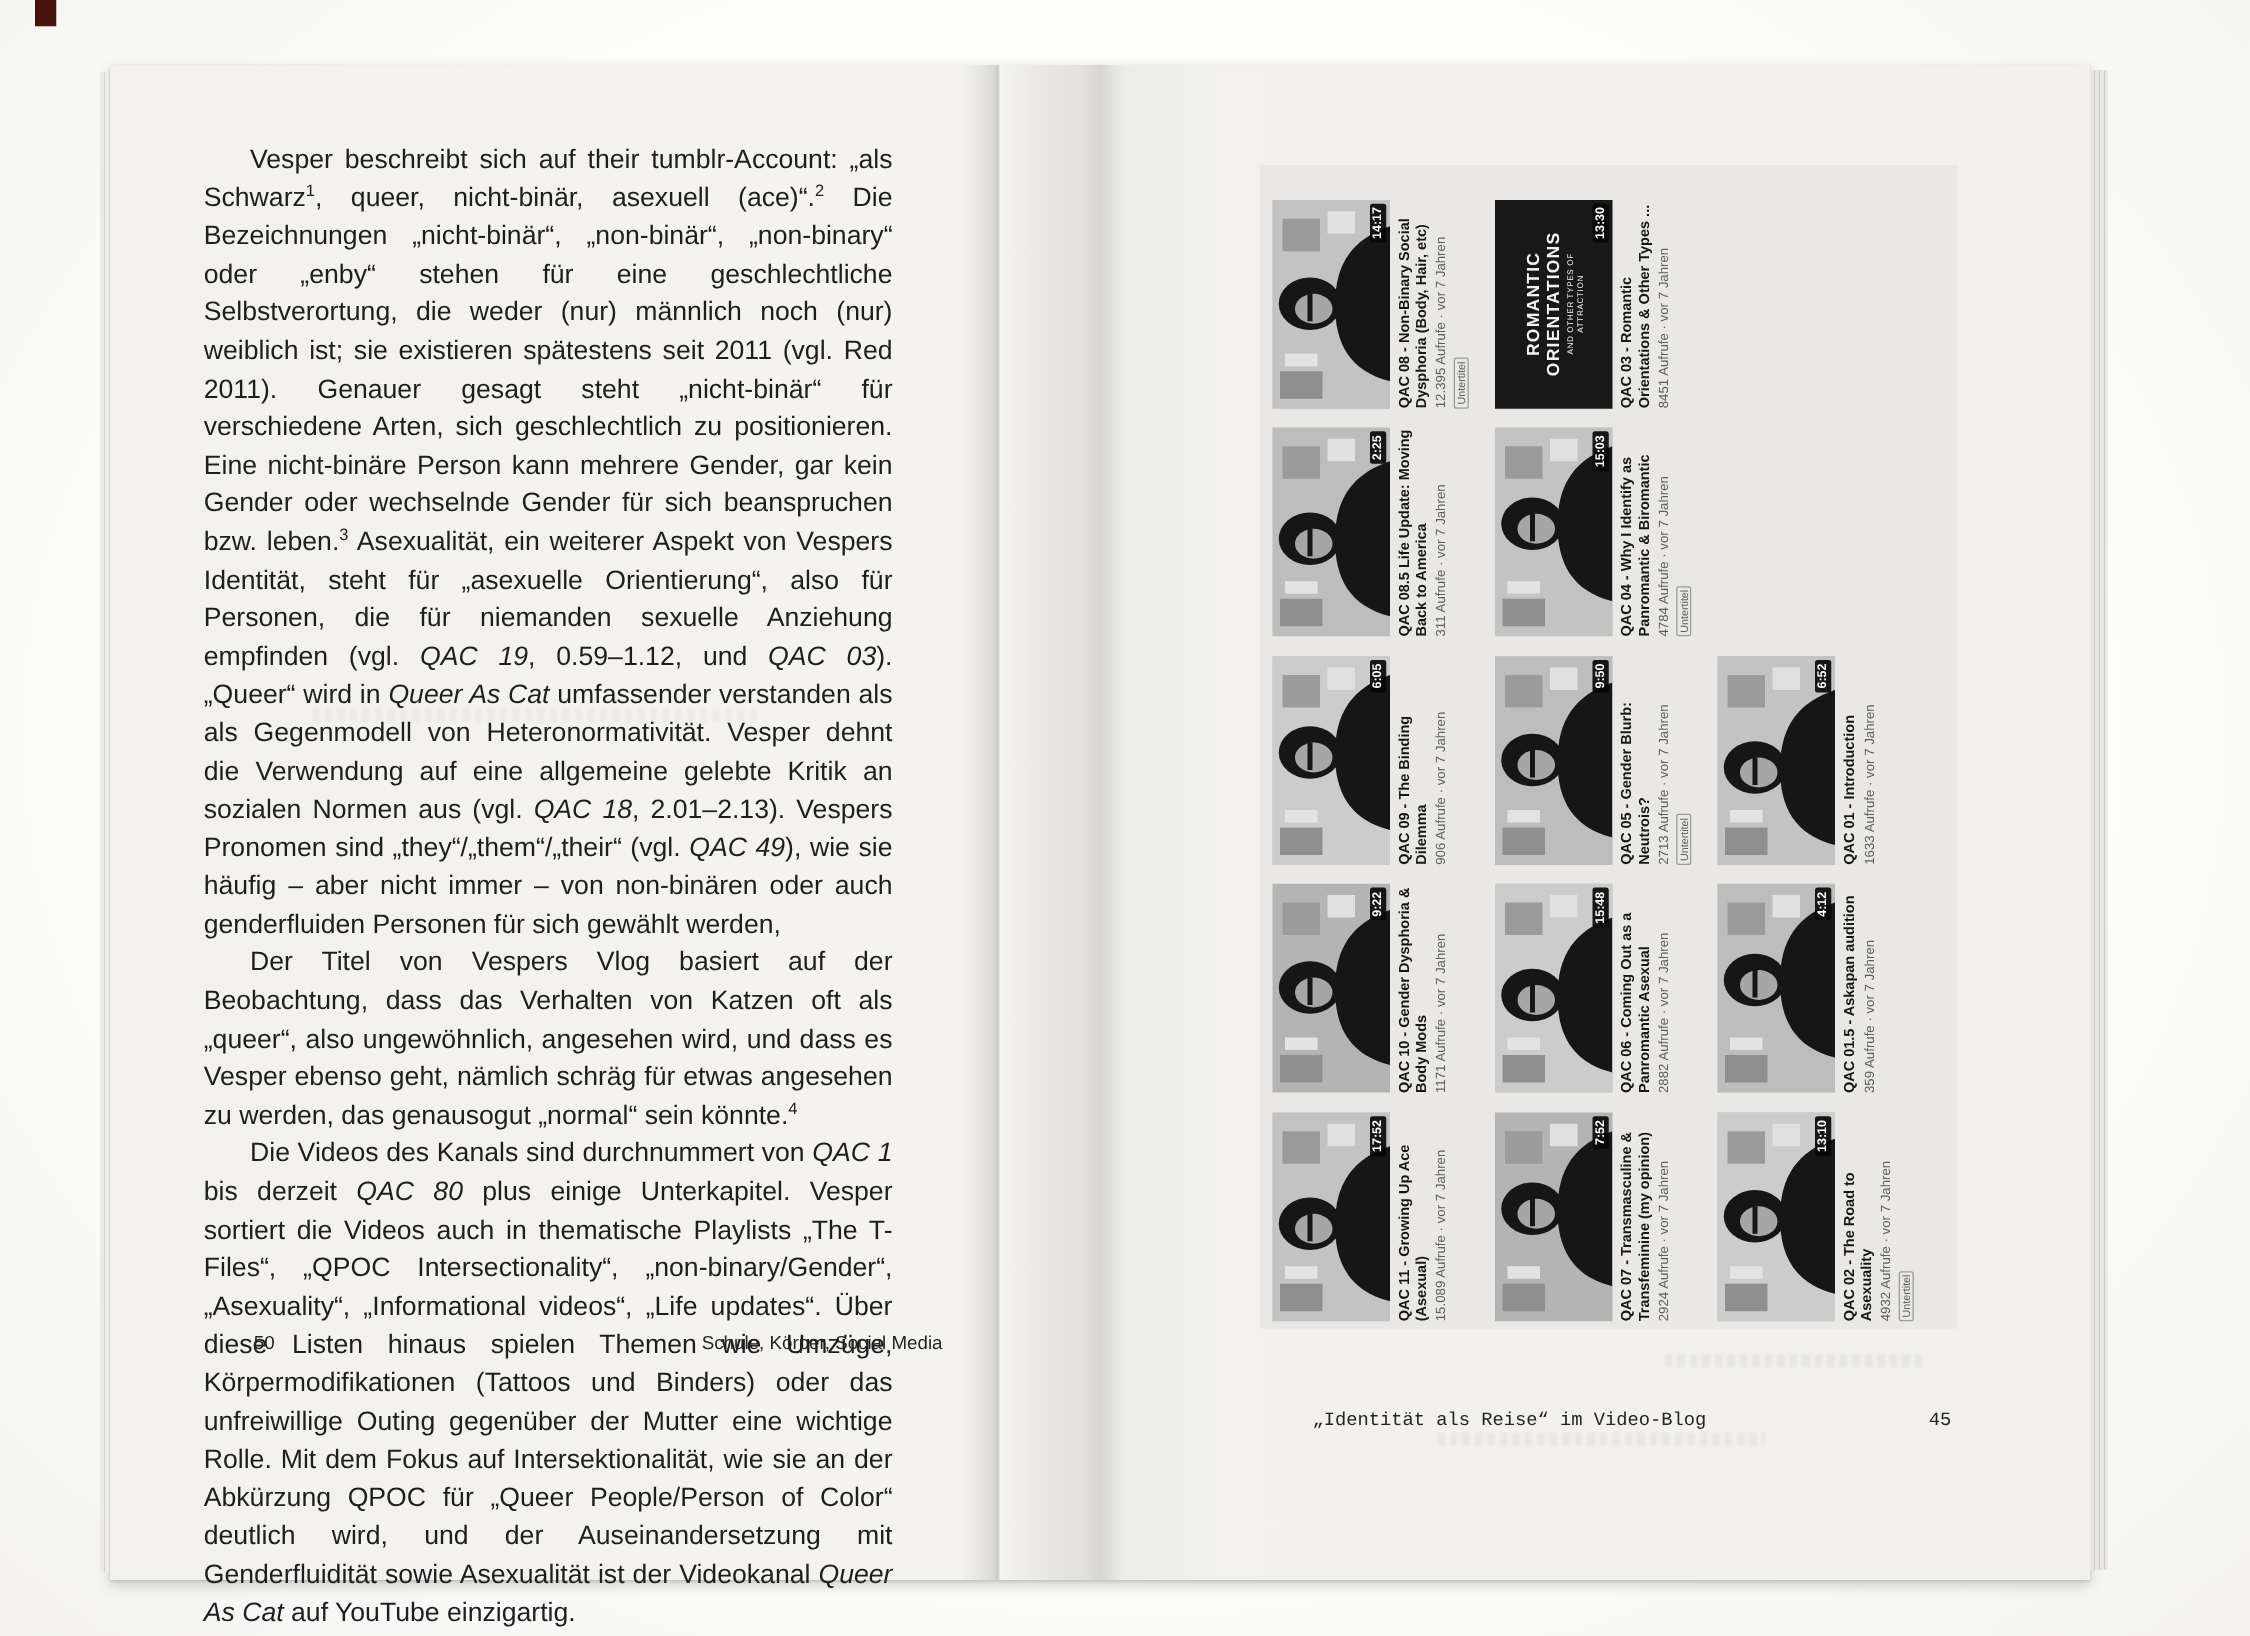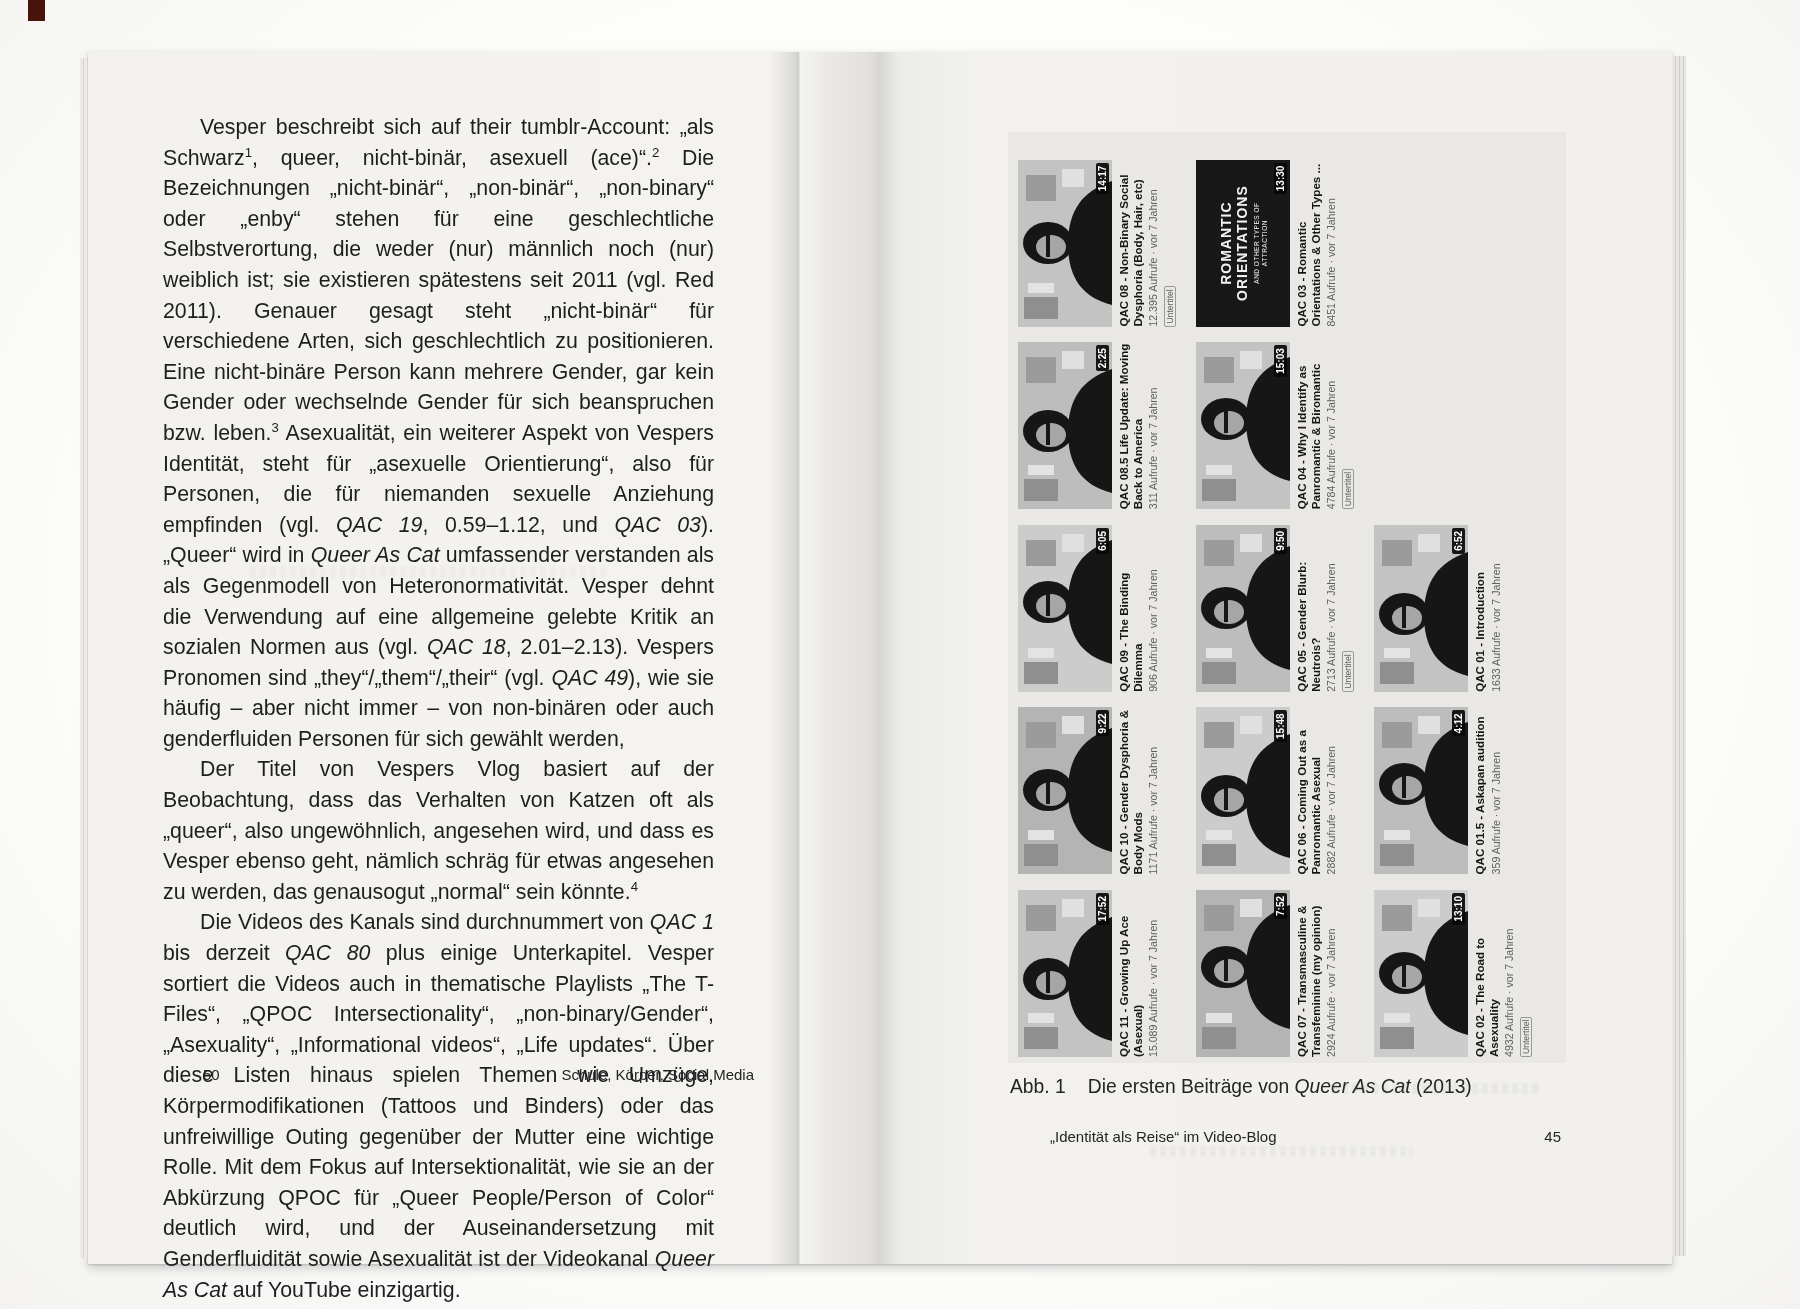--- a/index.html
+++ b/index.html
@@ -20,21 +20,21 @@
 
   
   .body-text{position:absolute;left:163px;top:112px;width:551px;
              font-size:21.3px;line-height:30.6px;color:#1e1e1e;text-align:justify;}
   .body-text p{margin:0;text-indent:37px;}
   .body-text em{}
   .body-text sup{font-size:.62em;line-height:0;vertical-align:super;}
   .pagefoot{position:absolute;display:flex;justify-content:space-between;
             font-size:15px;color:#242424;margin-left:40px;}
   .pagefoot.left{left:163px;top:1066px;width:551px;}
-  .pagefoot.right{left:1010px;top:1128px;width:511px;}
+  .pagefoot.right{left:1010px;top:1128px;width:511px;font-family:Liberation Mono, monospace;}
 
   
   .fig-shot{position:absolute;left:1008px;top:132px;width:558px;height:931px;
             background:#e9e8e5;overflow:hidden;}
   .fig-inner{position:absolute;left:0;top:0;width:931px;height:558px;
              transform-origin:0 0;transform:translateY(931px) rotate(-90deg);
              box-sizing:border-box;padding:10px 12px 14px 6px;
              display:grid;grid-template-columns:repeat(5,1fr);grid-auto-rows:178px;}
   .vcard{position:relative;width:170px;}
   .vthumb{position:relative;width:167px;height:94px;background:#bcbcbc;overflow:hidden;}
@@ -292,24 +292,20 @@
               <rect x="64" y="28" width="22" height="4" fill="#161616"></rect>
             </svg>
             <span class="vdur">6:52</span>
           </div>
           <div class="vtitle">QAC 01 - Introduction</div>
           <div class="vviews">1633 Aufrufe · vor 7 Jahren</div>
         </div>
       </div>
   </div>
 
-  <div class="caption">
-    <span class="cap-label">Abb. 1</span>
-    <span><span>Die ersten Beiträge von </span><em>Queer As Cat</em><span> (2013)</span></span>
-  </div>
 
   <div class="pagefoot right">
     <span>„Identität als Reise“ im Video-Blog</span>
     <span>45</span>
   </div>
 
   <div class="ghost g1"></div>
   <div class="ghost g2"></div>
   <div class="ghost g3"></div>
 </div>

